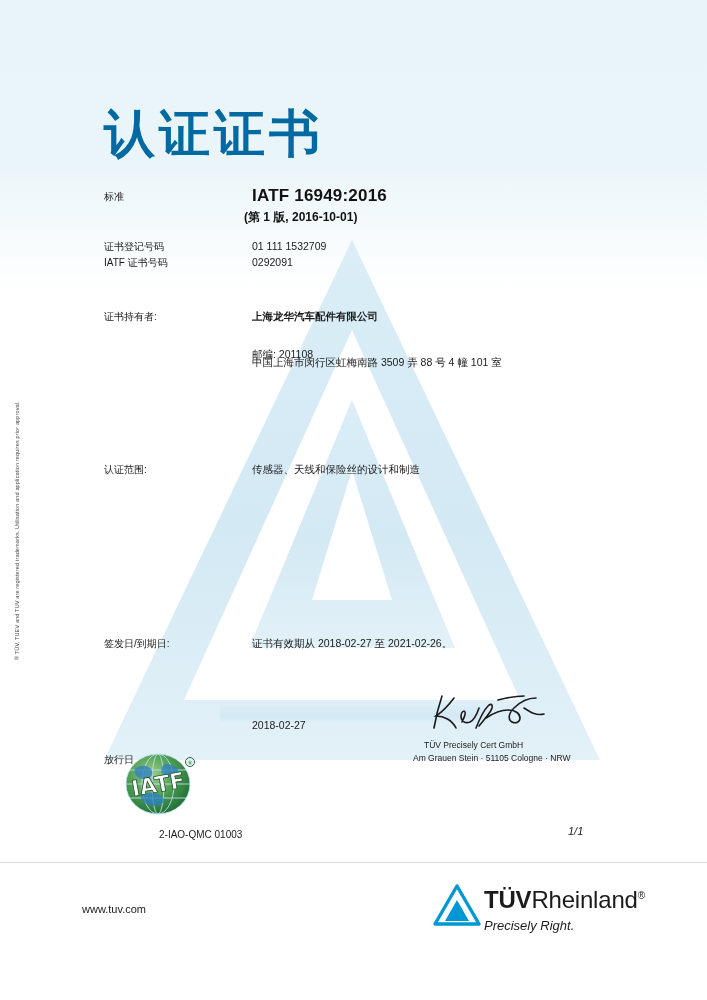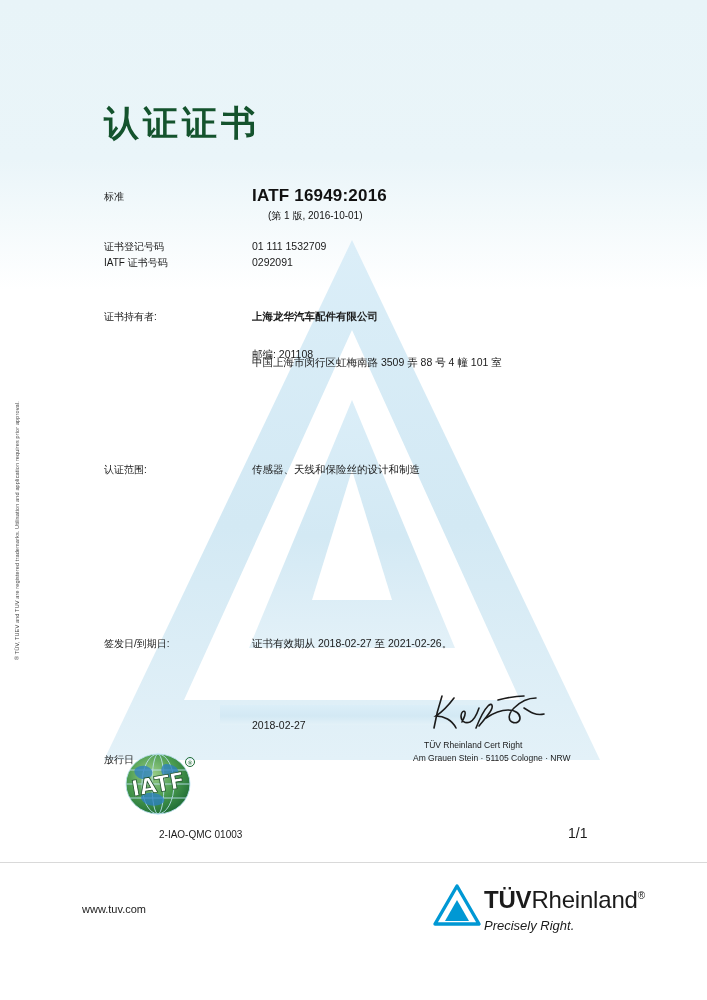--- a/index.html
+++ b/index.html
@@ -64,24 +64,24 @@
     width: 707px;
     height: 1000px;
     z-index: 2;
   }
 
   .title {
     position: absolute;
     left: 104px;
     top: 100px;
     font-family: "DejaVu Sans", sans-serif;
-    font-size: 35px;
+    font-size: 51px;
     font-weight: bold;
     letter-spacing: 4px;
-    color: #14532d;
+    color: #0369a1;
   }
 
   .label {
     position: absolute;
     font-size: 10px;
     color: #1a1a1a;
     white-space: nowrap;
   }
   .value {
     position: absolute;
@@ -94,24 +94,24 @@
     position: absolute;
     left: 252px;
     top: 186px;
     font-size: 17px;
     font-weight: bold;
     letter-spacing: 0.2px;
     color: #111;
   }
   .std-edition {
     position: absolute;
-    left: 268px;
+    left: 244px;
     top: 209px;
-    font-size: 10px;
-    font-weight: normal;
+    font-size: 12px;
+    font-weight: bold;
     color: #111;
   }
 
   .lbl-standard { left: 104px; top: 190px; }
   .lbl-regno    { left: 104px; top: 240px; }
   .lbl-iatfno   { left: 104px; top: 256px; }
   .val-regno    { left: 252px; top: 240px; }
   .val-iatfno   { left: 252px; top: 256px; }
 
   .lbl-holder   { left: 104px; top: 310px; }
@@ -169,22 +169,23 @@
     left: 112px;
     top: 829px;
     font-size: 10px;
     color: #1a1a1a;
     margin-left: 47px;
   }
   .page-num {
     position: absolute;
     left: 568px;
     top: 825px;
-    font-size: 14px;
-    color: #1a1a1a;
+    font-size: 11px;
+    color: #1a1a1a;
+    font-style: italic;
   }
 
   
   .footer-rule {
     position: absolute;
     left: 0;
     top: 862px;
     width: 707px;
     height: 1px;
     background: #d9d9d9;
@@ -295,21 +296,21 @@
         <path d="M10 40 C12 28 16 14 18 8"></path>
         <path d="M30 10 C24 18 18 24 12 28 C20 28 28 32 32 40"></path>
         <path d="M38 34 C40 30 42 26 41 24 C40 22 37 24 37 28 C37 33 41 36 46 34 C50 32 53 26 55 20"></path>
         <path d="M52 40 C56 30 60 22 64 18 C68 14 70 18 66 24 C62 30 58 34 55 38"></path>
         <path d="M62 30 C68 26 76 22 84 22 C92 22 96 26 96 30 C96 34 92 36 88 34 C84 32 84 26 90 20 C96 14 104 10 112 10"></path>
         <path d="M100 20 C106 24 112 28 120 26"></path>
         <path d="M74 12 C82 10 92 8 100 8"></path>
       </g>
     </svg>
 
-    <div class="sig-org">TÜV Rheinland Cert Right</div>
+    <div class="sig-org">TÜV Precisely Cert GmbH</div>
     <div class="sig-addr">Am Grauen Stein · 51105 Cologne · NRW</div>
 
     <svg class="seal" viewBox="0 0 84 74">
       <defs>
         <radialGradient id="globeGrad" cx="40%" cy="35%" r="70%">
           <stop offset="0%" stop-color="#9fd08a"></stop>
           <stop offset="55%" stop-color="#4a9b4f"></stop>
           <stop offset="100%" stop-color="#1d6b35"></stop>
         </radialGradient>
       </defs>

